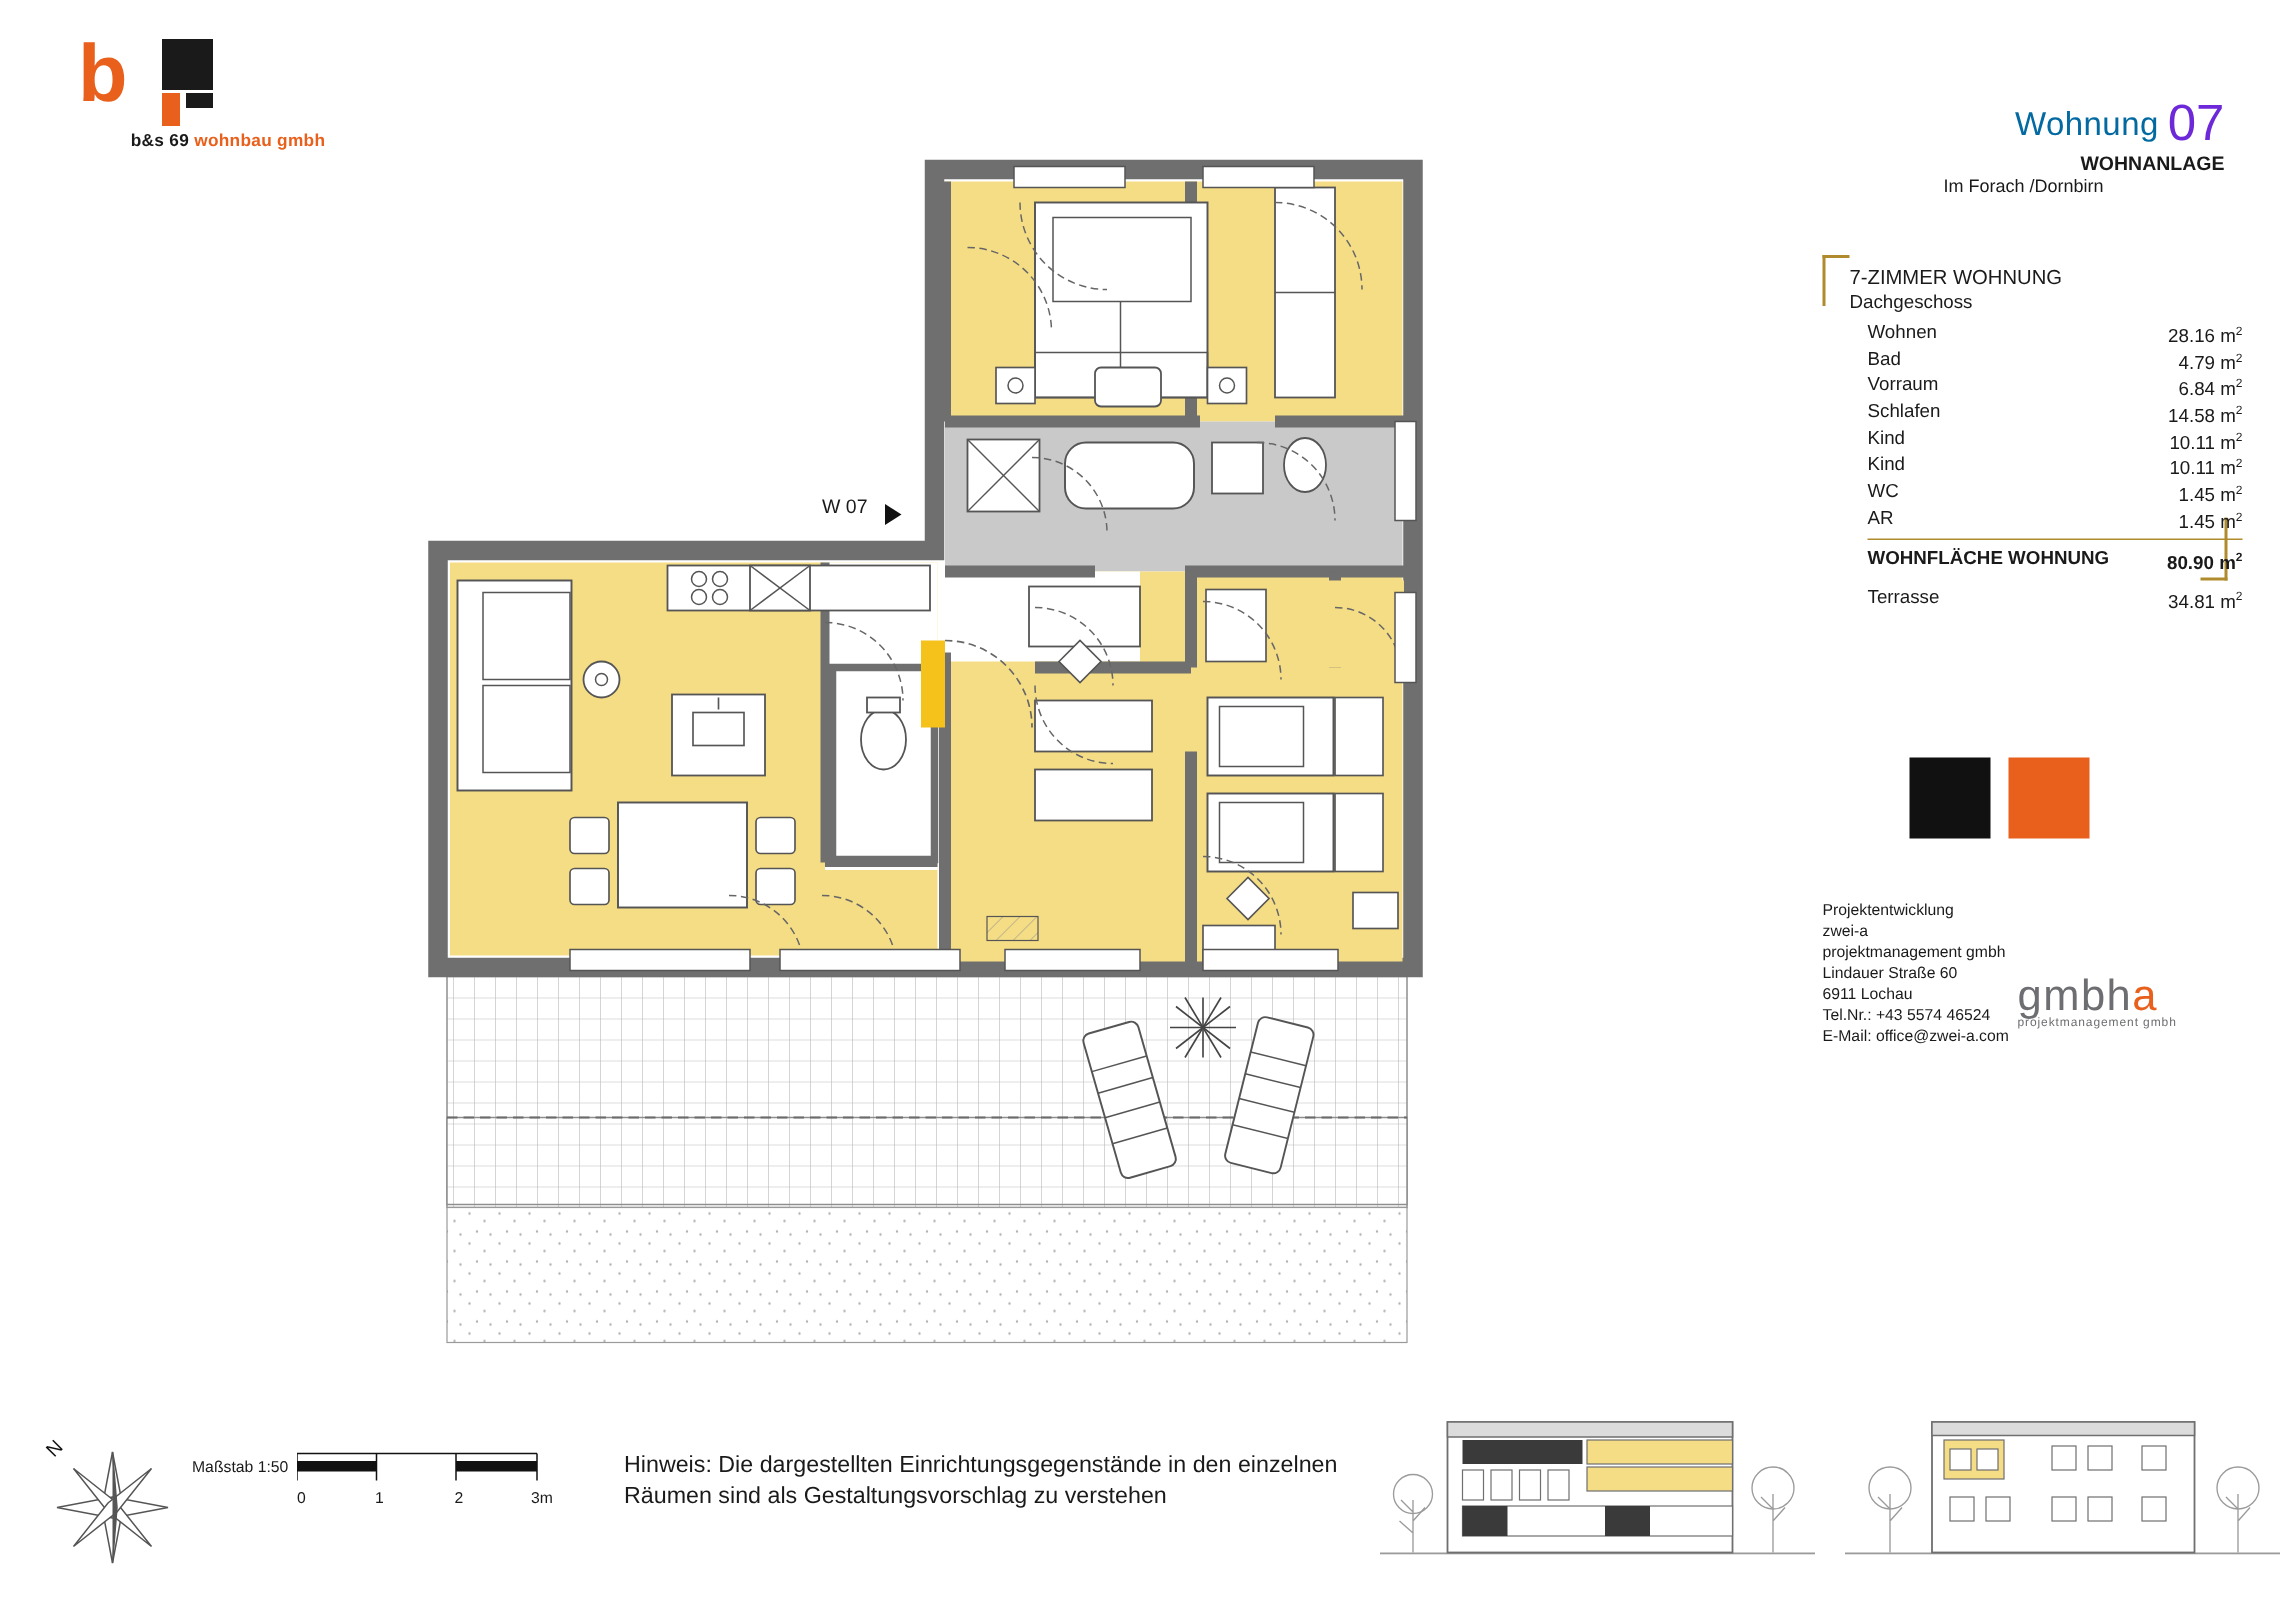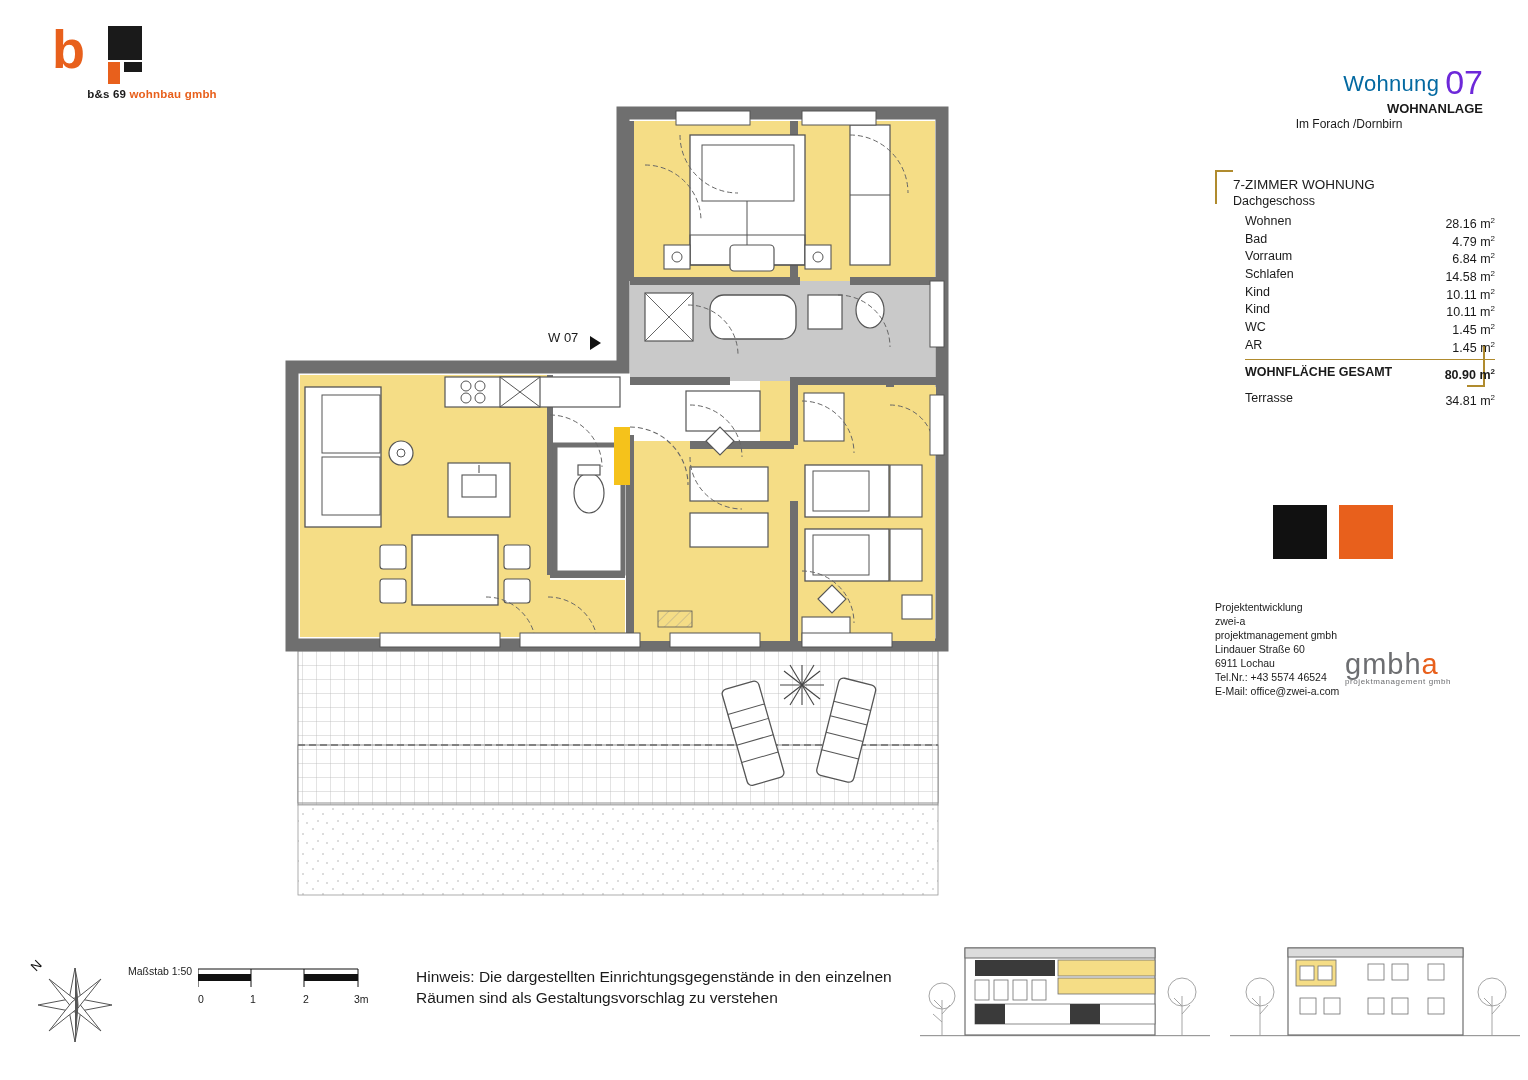--- a/index.html
+++ b/index.html
@@ -134,21 +134,21 @@
         <span class="v"><span>1.45 m</span><span class="sup">2</span></span>
       </div>
       <div class="arow">
         <span>AR</span>
         <span class="v"><span>1.45 m</span><span class="sup">2</span></span>
       </div>
 
       <div class="rule"></div>
 
       <div class="arow total">
-        <span>WOHNFLÄCHE GESAMT</span>
+        <span>WOHNFLÄCHE WOHNUNG</span>
         <span class="v"><span>80.90 m</span><span class="sup">2</span></span>
       </div>
 
       <div class="arow terrasse">
         <span>Terrasse</span>
         <span class="v"><span>34.81 m</span><span class="sup">2</span></span>
       </div>
     </div>
 
     <div class="swatches">
@@ -393,21 +393,21 @@
         <path d="M18 55 L55 48 L92 55 L55 62 Z" fill="#ffffff"></path>
         <path d="M29 29 L58 52 L81 81 L52 58 Z" fill="#ffffff"></path>
         <path d="M81 29 L58 58 L29 81 L52 52 Z" fill="#ffffff"></path>
         <path d="M55 18 L58 55 L55 92" fill="#555"></path>
       </g>
       <text x="16" y="22" font-family="Liberation Sans, sans-serif" font-size="13" fill="#111" transform="rotate(-45 16 22)">N</text>
     </svg>
   </div>
 
   <div class="scalebar">
-    <div style="display:flex;align-items:flex-start;">
+    <div style="display:flex;align-items:center;">
       <span style="margin-right:6px;margin-bottom:2px;">Maßstab 1:50</span>
       <svg width="165" height="28" viewBox="0 0 165 28">
         <line x1="0" y1="4" x2="160" y2="4" stroke="#111" stroke-width="1"></line>
         <line x1="0" y1="4" x2="0" y2="22" stroke="#111" stroke-width="1"></line>
         <line x1="53" y1="4" x2="53" y2="22" stroke="#111" stroke-width="1"></line>
         <line x1="106" y1="4" x2="106" y2="22" stroke="#111" stroke-width="1"></line>
         <line x1="160" y1="4" x2="160" y2="22" stroke="#111" stroke-width="1"></line>
         <rect x="0" y="9" width="53" height="7" fill="#111"></rect>
         <rect x="106" y="9" width="54" height="7" fill="#111"></rect>
       </svg>

